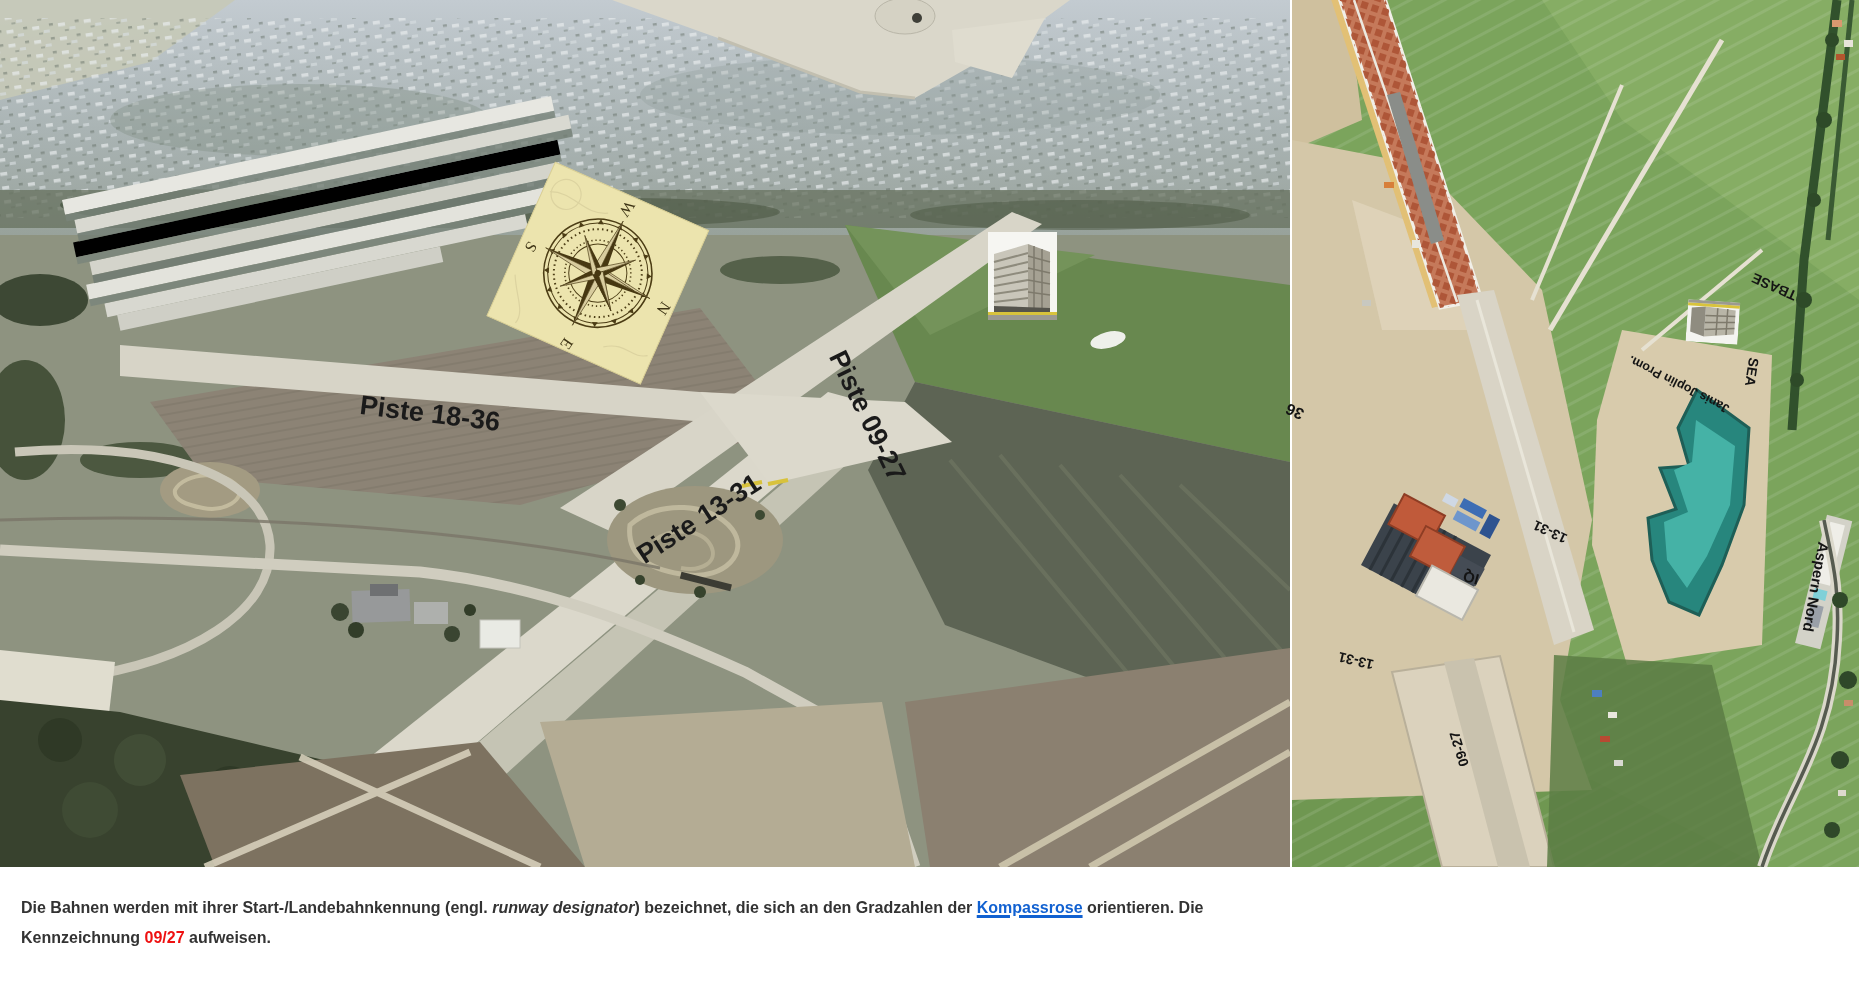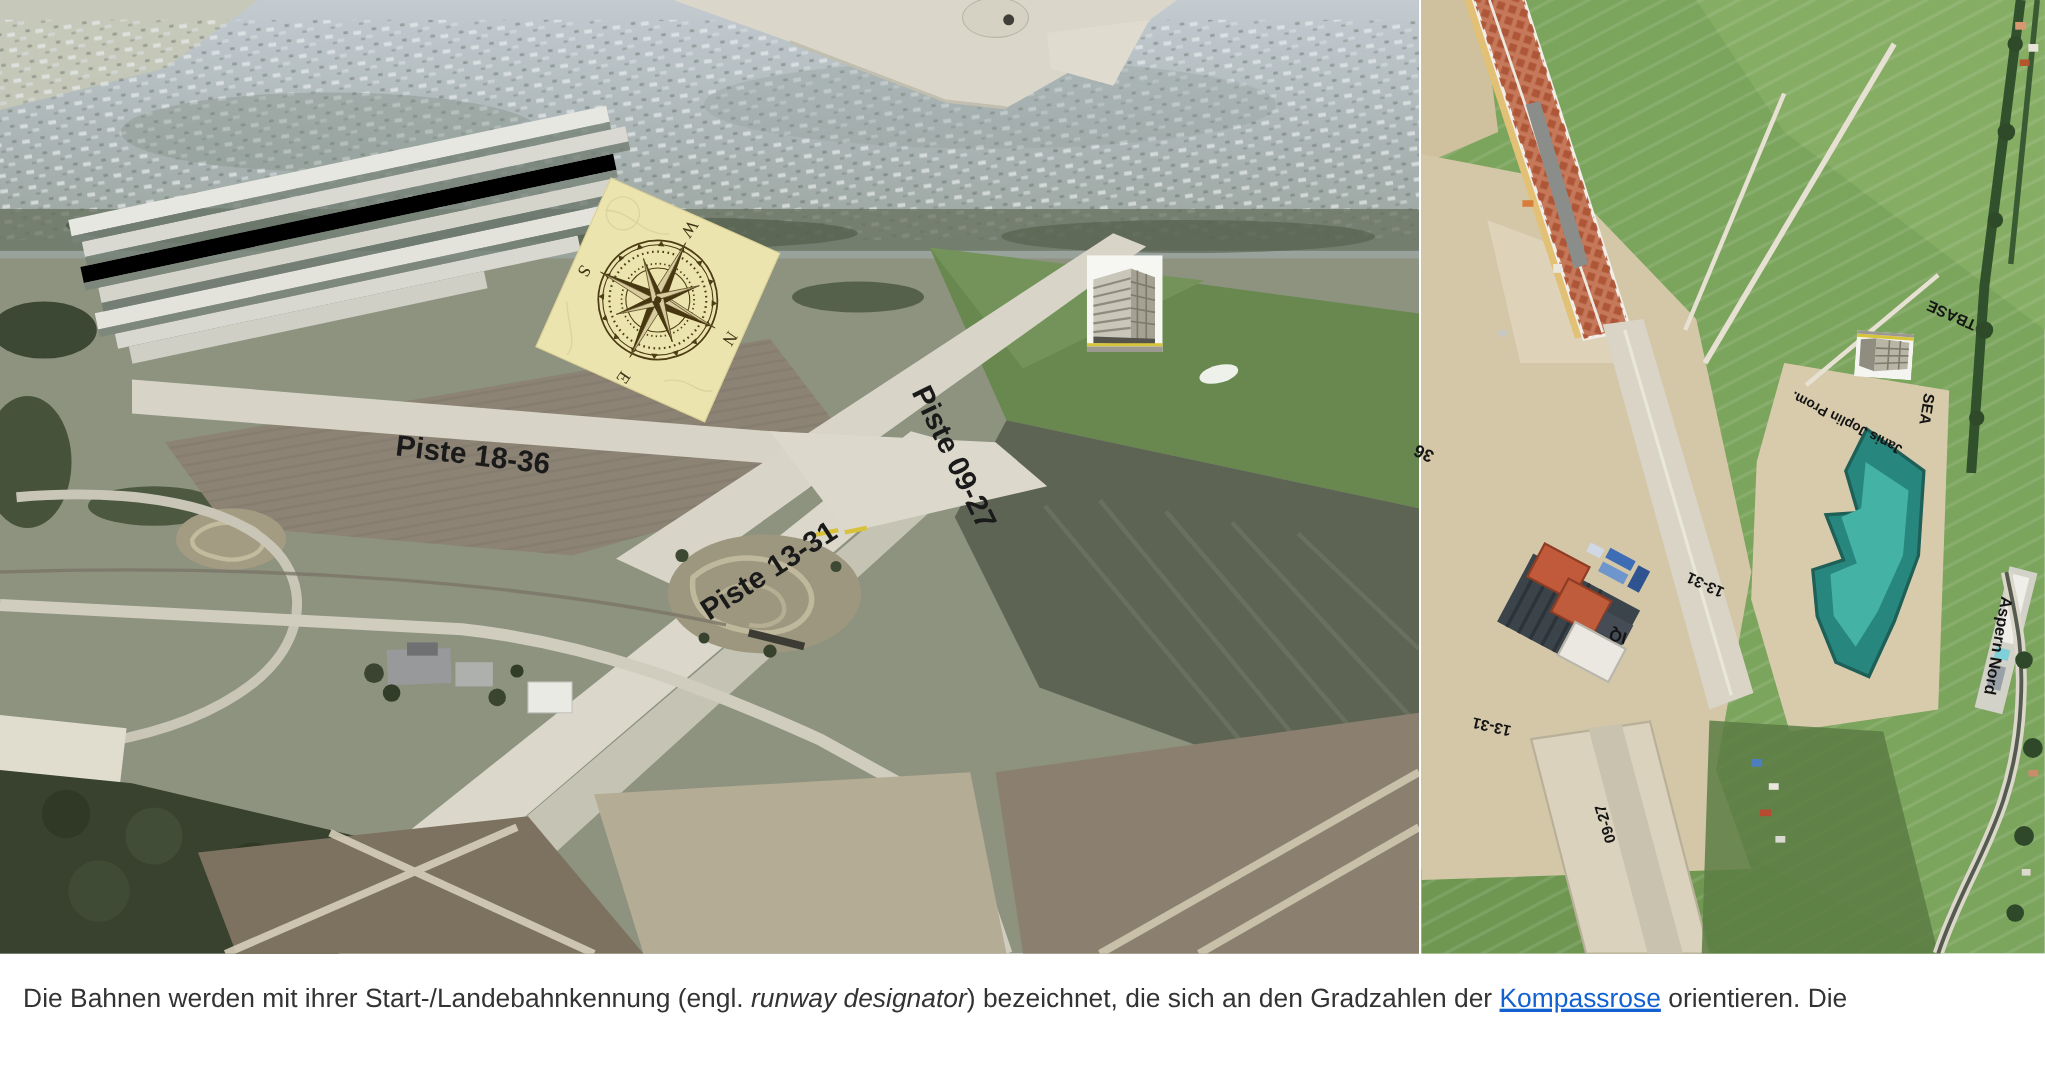--- a/index.html
+++ b/index.html
@@ -17,21 +17,21 @@
   .small-label{font-size:14px;}
 
   
   #compass{position:absolute;left:597px;top:275px;transform:translate(-50%,-50%) rotate(24deg);}
   
   #bld-left{position:absolute;left:988px;top:232px;}
   #bld-right{position:absolute;left:1687px;top:297px;transform:rotate(184deg);}
 
   
   #caption{position:absolute;left:21px;top:893px;width:1825px;
-           font-size:24px;font-weight:400;color:#333333;line-height:30px;}
+           font-size:16px;font-weight:700;color:#333333;line-height:30px;}
   .cap-line{white-space:pre-wrap;}
   #caption em{font-style:italic;}
   #caption .link{color:#1161d1;text-decoration:underline;text-decoration-thickness:2.5px;cursor:pointer;}
   #caption .red{color:#ee1111;}
 </style>
 </head>
 <body>
 
 <div id="stage">
 
@@ -429,15 +429,16 @@
   <div class="maplabel small-label" style="left:1550px;top:532px;transform:translate(-50%,-50%) rotate(205deg);">13-31</div>
   <div class="maplabel small-label" style="left:1459px;top:749px;transform:translate(-50%,-50%) rotate(253deg);">09-27</div>
   <div class="maplabel small-label" style="left:1471px;top:578px;font-size:15px;transform:translate(-50%,-50%) rotate(195deg);">IQ</div>
   <div class="maplabel small-label" style="left:1752px;top:372px;transform:translate(-50%,-50%) rotate(99deg);">SEA</div>
   <div class="maplabel small-label" style="left:1774px;top:287px;transform:translate(-50%,-50%) rotate(204deg);">TBASE</div>
   <div class="maplabel small-label" style="left:1679px;top:384px;font-size:12.5px;transform:translate(-50%,-50%) rotate(207deg);">Janis Joplin Prom.</div>
   <div class="maplabel small-label" style="left:1816px;top:587px;font-size:15px;transform:translate(-50%,-50%) rotate(100deg);">Aspern Nord</div>
 
   <div id="caption">
     <div class="cap-line"><span>Die Bahnen werden mit ihrer Start-/Landebahnkennung (engl. </span><em>runway designator</em><span>) bezeichnet, die sich an den Gradzahlen der </span><a class="link">Kompassrose</a><span> orientieren. Die</span></div>
+    <div class="cap-line"><span>Kennzeichnung </span><span class="red">09/27</span><span> aufweisen.</span></div>
   </div>
 
 </div>
 
 </body></html>

